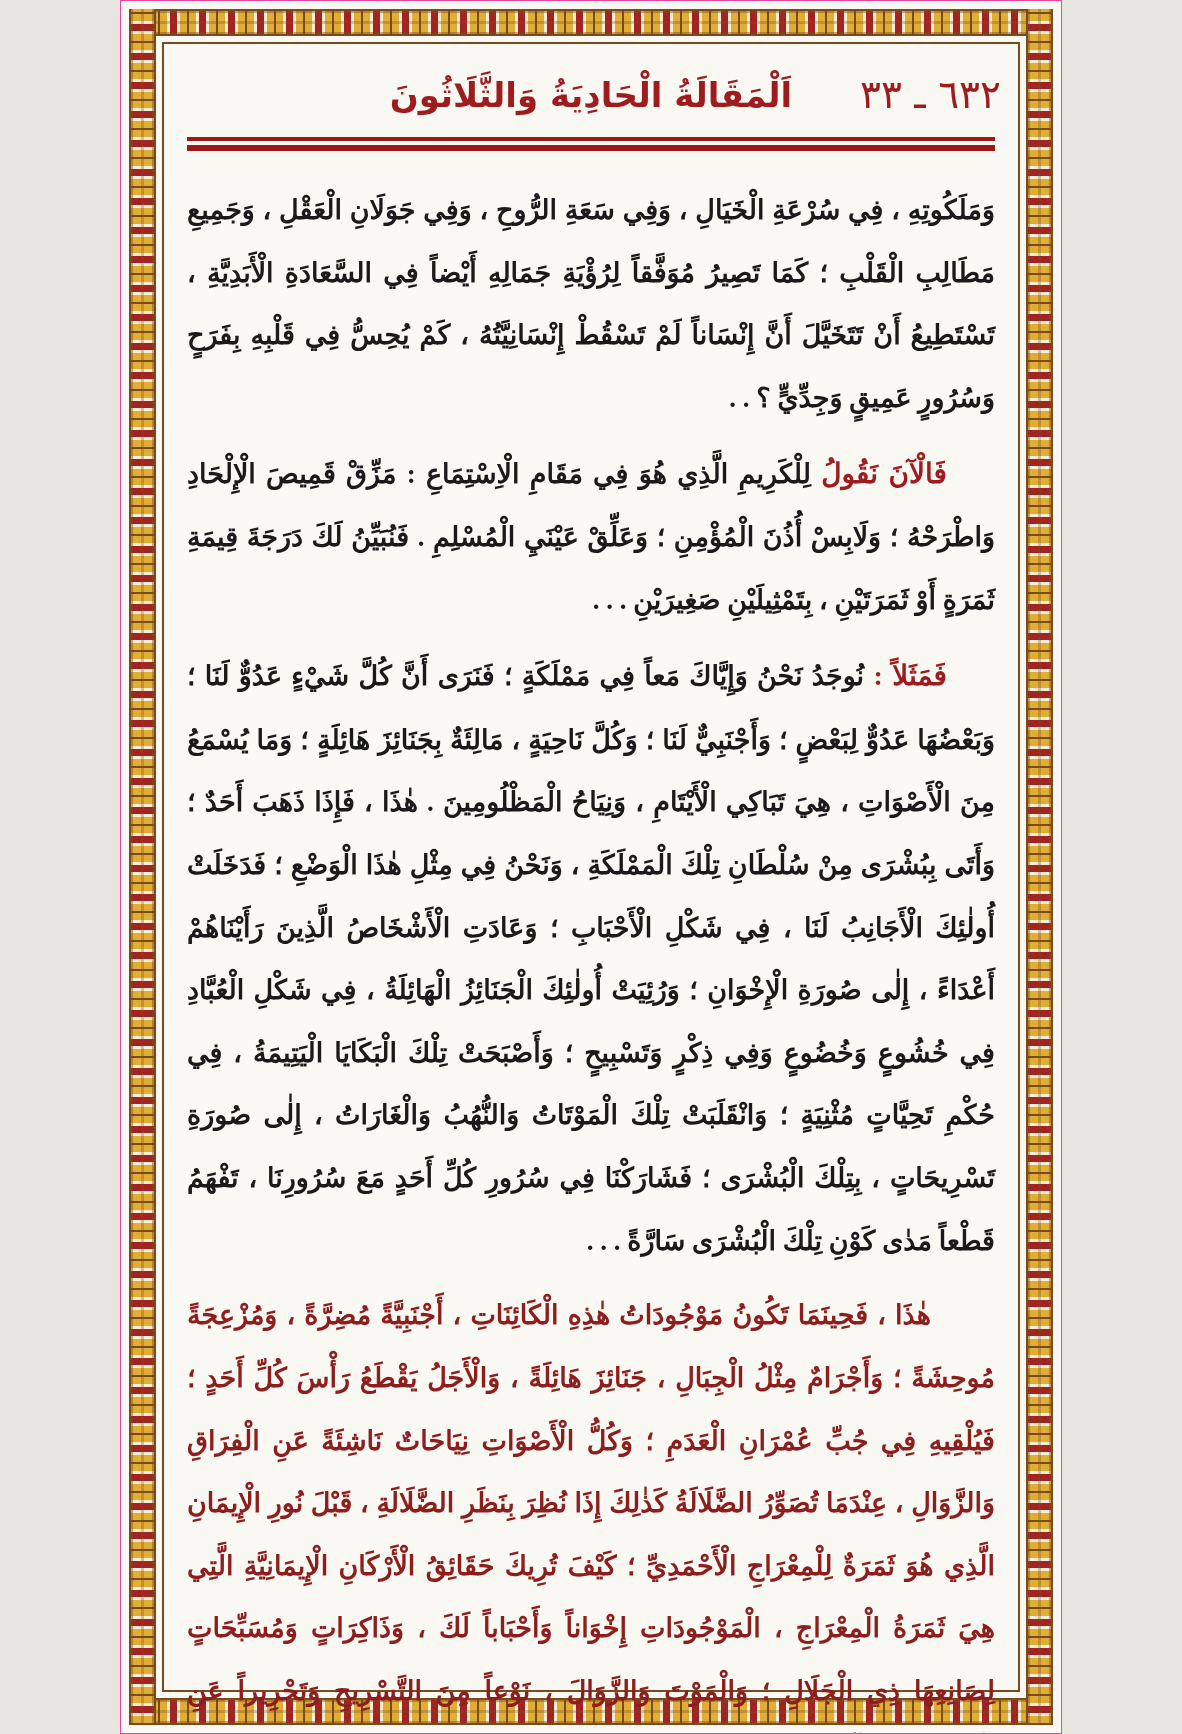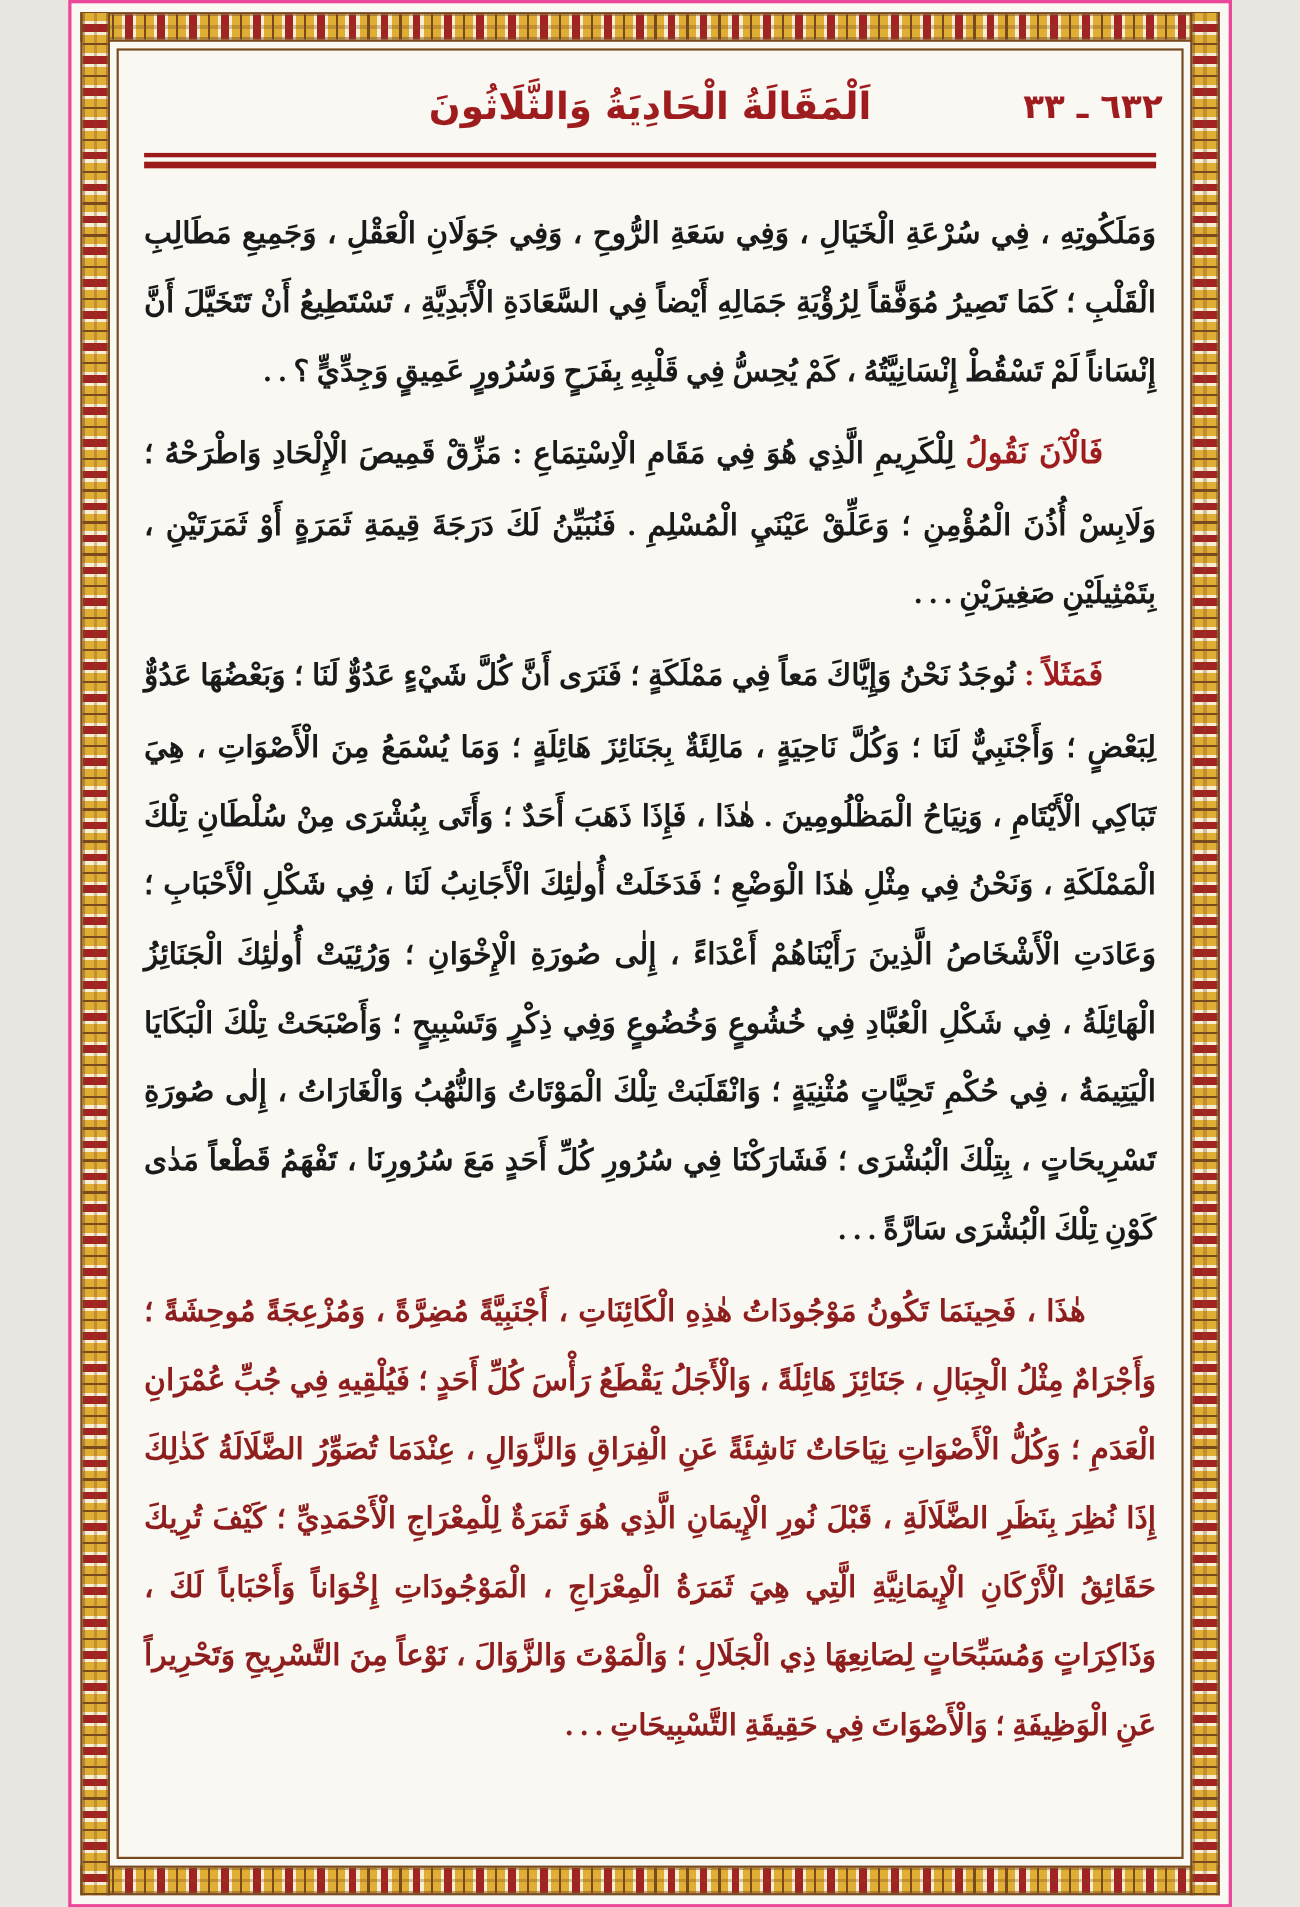--- a/index.html
+++ b/index.html
@@ -2,28 +2,28 @@
 <html lang="ar" dir="rtl" style="--accent-red: #9e1b1e; --rule-red: #9c1a1a; --body-text: #1a1a1a; --maroon-text: #8e1d1d; --border-gold: #e0ae35; --border-red: #a32222; --border-brown: #7a4a1f; --page-background: #f9f8f3;"><head>
 <meta charset="utf-8">
 <style>
   html, body {
     margin: 0;
     padding: 0;
     background: #e8e6e0;
   }
   .page {
     position: relative;
-    width: 1058px;
+    width: 942px;
     height: 1734px;
     margin: 0 auto;
     background: var(--page-background, #f9f8f3);
     overflow: hidden;
     font-family: "DejaVu Sans", sans-serif;
     box-sizing: border-box;
-    border: 3px solid #ec4899;
+    border: 1px solid #ec4899;
   }
   
   .b-strip {
     position: absolute;
     z-index: 1;
   }
   .b-horiz {
     left: 8px; right: 8px; height: 27px;
     border-top: 2px solid var(--border-brown, #7a4a1f);
     border-bottom: 2px solid var(--border-brown, #7a4a1f);
@@ -85,22 +85,22 @@
     font-size: 34px;
     font-weight: bold;
     color: var(--accent-red, #9e1b1e);
     line-height: 72px;
   }
   .page-number {
     position: absolute;
     left: 40px;           
     top: 0;
     line-height: 72px;
-    font-size: 31px;
-    font-weight: bold;
+    font-size: 39px;
+    font-weight: normal;
     color: var(--accent-red, #9e1b1e);
     direction: rtl;
   }
   
   .page-number { left: auto; right: -6px; }
   .divider { margin-top: 6px; }
   .divider .rule-thin {
     height: 4px;
     background: var(--rule-red, #9c1a1a);
   }

